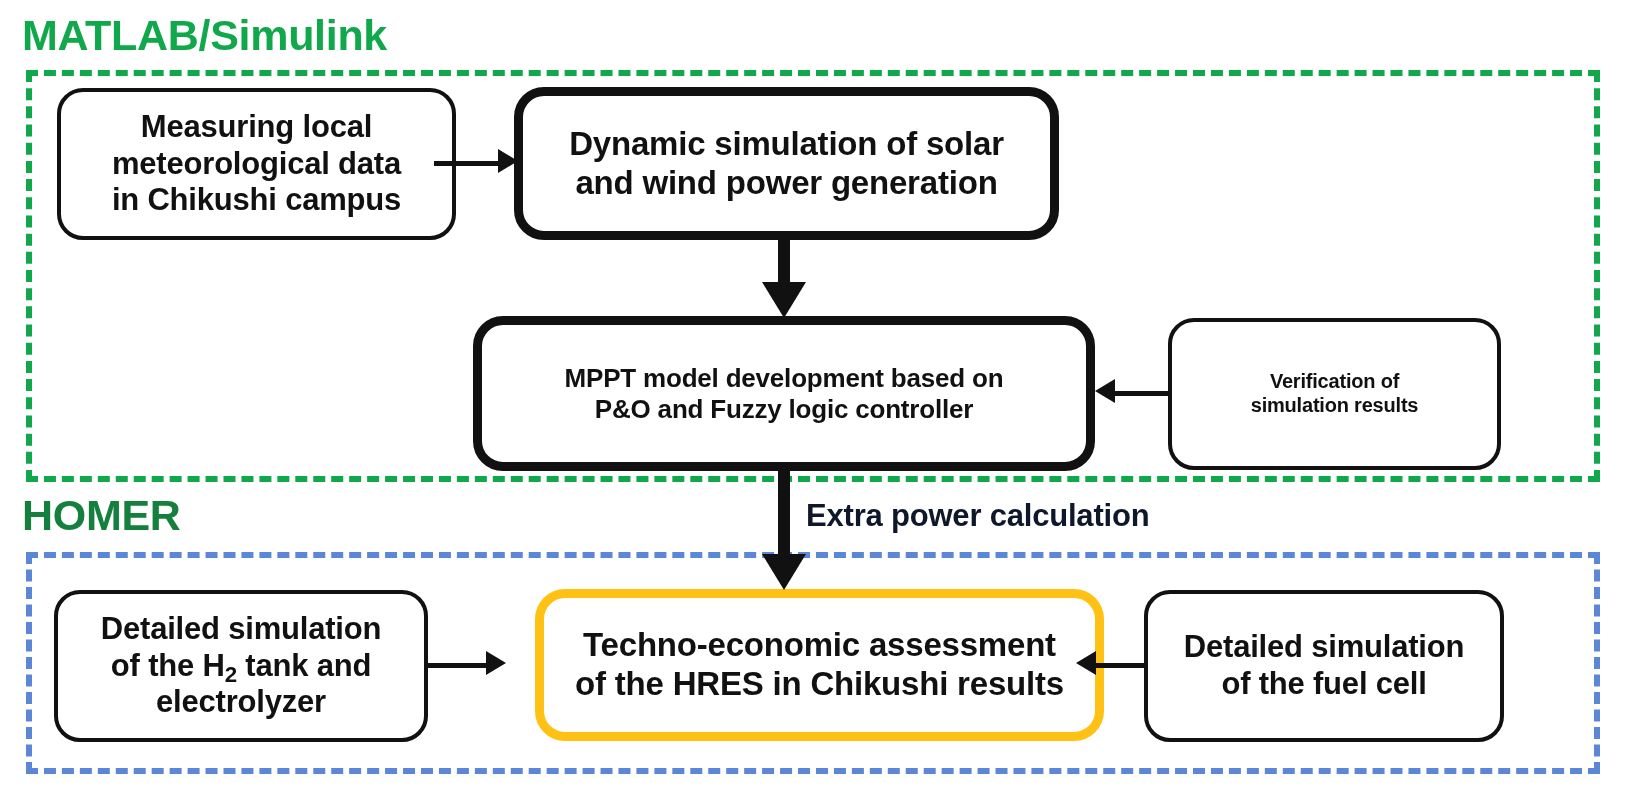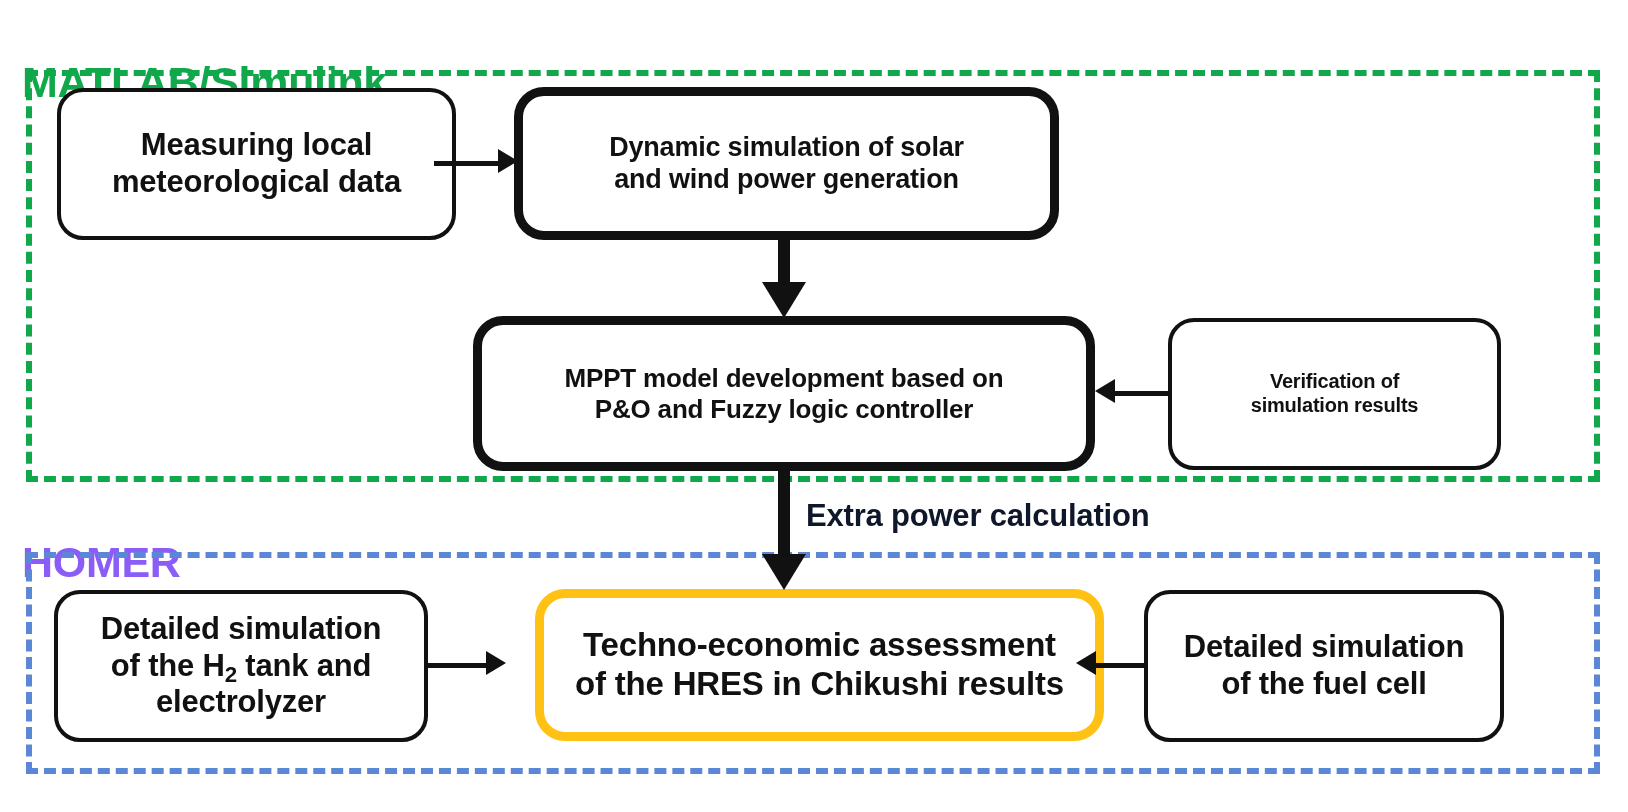--- a/index.html
+++ b/index.html
@@ -18,33 +18,32 @@
     overflow: hidden;
   }
 
   
   .group-label {
     position: absolute;
     font-weight: 700;
     line-height: 1;
     white-space: nowrap;
     letter-spacing: -0.3px;
-    margin-top: 47px;
   }
   #matlab-label {
     left: 22px;
     top: 14px;
     font-size: 43px;
     color: #11A84C;
   }
   #homer-label {
     left: 22px;
     top: 494px;
     font-size: 43px;
-    color: #8b5cf6;
+    color: #15803d;
   }
 
   
   .group-box {
     position: absolute;
     box-sizing: border-box;
     background: transparent;
   }
   #matlab-box {
     left: 26px;
@@ -83,21 +82,21 @@
   .node-thick {
     border: 9px solid #111111;
     border-radius: 30px;
   }
   .node-accent {
     border: 9px solid #FFC113;
     border-radius: 30px;
   }
 
   #node-meteo   { left: 57px;  top: 88px;  width: 399px; height: 152px; font-size: 31px; }
-  #node-dynamic { left: 514px; top: 87px;  width: 545px; height: 153px; font-size: 27px; }
+  #node-dynamic { left: 514px; top: 87px;  width: 545px; height: 153px; font-size: 33px; }
   #node-mppt    { left: 473px; top: 316px; width: 622px; height: 155px; font-size: 26px; }
   #node-verify  { left: 1168px;top: 318px; width: 333px; height: 152px; font-size: 20px; }
   #node-h2      { left: 54px;  top: 590px; width: 374px; height: 152px; font-size: 31px; }
   #node-techno  { left: 507px; top: 589px; width: 569px; height: 152px; font-size: 33px; margin-left: 28px; }
   #node-fuel    { left: 1144px;top: 590px; width: 360px; height: 152px; font-size: 31px; }
 
   sub { font-size: 0.72em; vertical-align: baseline; position: relative; top: 0.28em; }
 
   
   .arrow { position: absolute; }
@@ -151,20 +150,21 @@
   <div id="matlab-label" class="group-label">MATLAB/Simulink</div>
   <div id="matlab-box" class="group-box"></div>
 
   <div id="homer-label" class="group-label">HOMER</div>
   <div id="homer-box" class="group-box"></div>
 
   <div id="node-meteo" class="node node-thin">
     <span class="txt">
       <span>Measuring local</span><br>
       <span>meteorological data</span><br>
+      <span>in Chikushi campus</span>
     </span>
   </div>
 
   <div id="node-dynamic" class="node node-thick">
     <span class="txt">
       <span>Dynamic simulation of solar</span><br>
       <span>and wind power generation</span>
     </span>
   </div>
 

